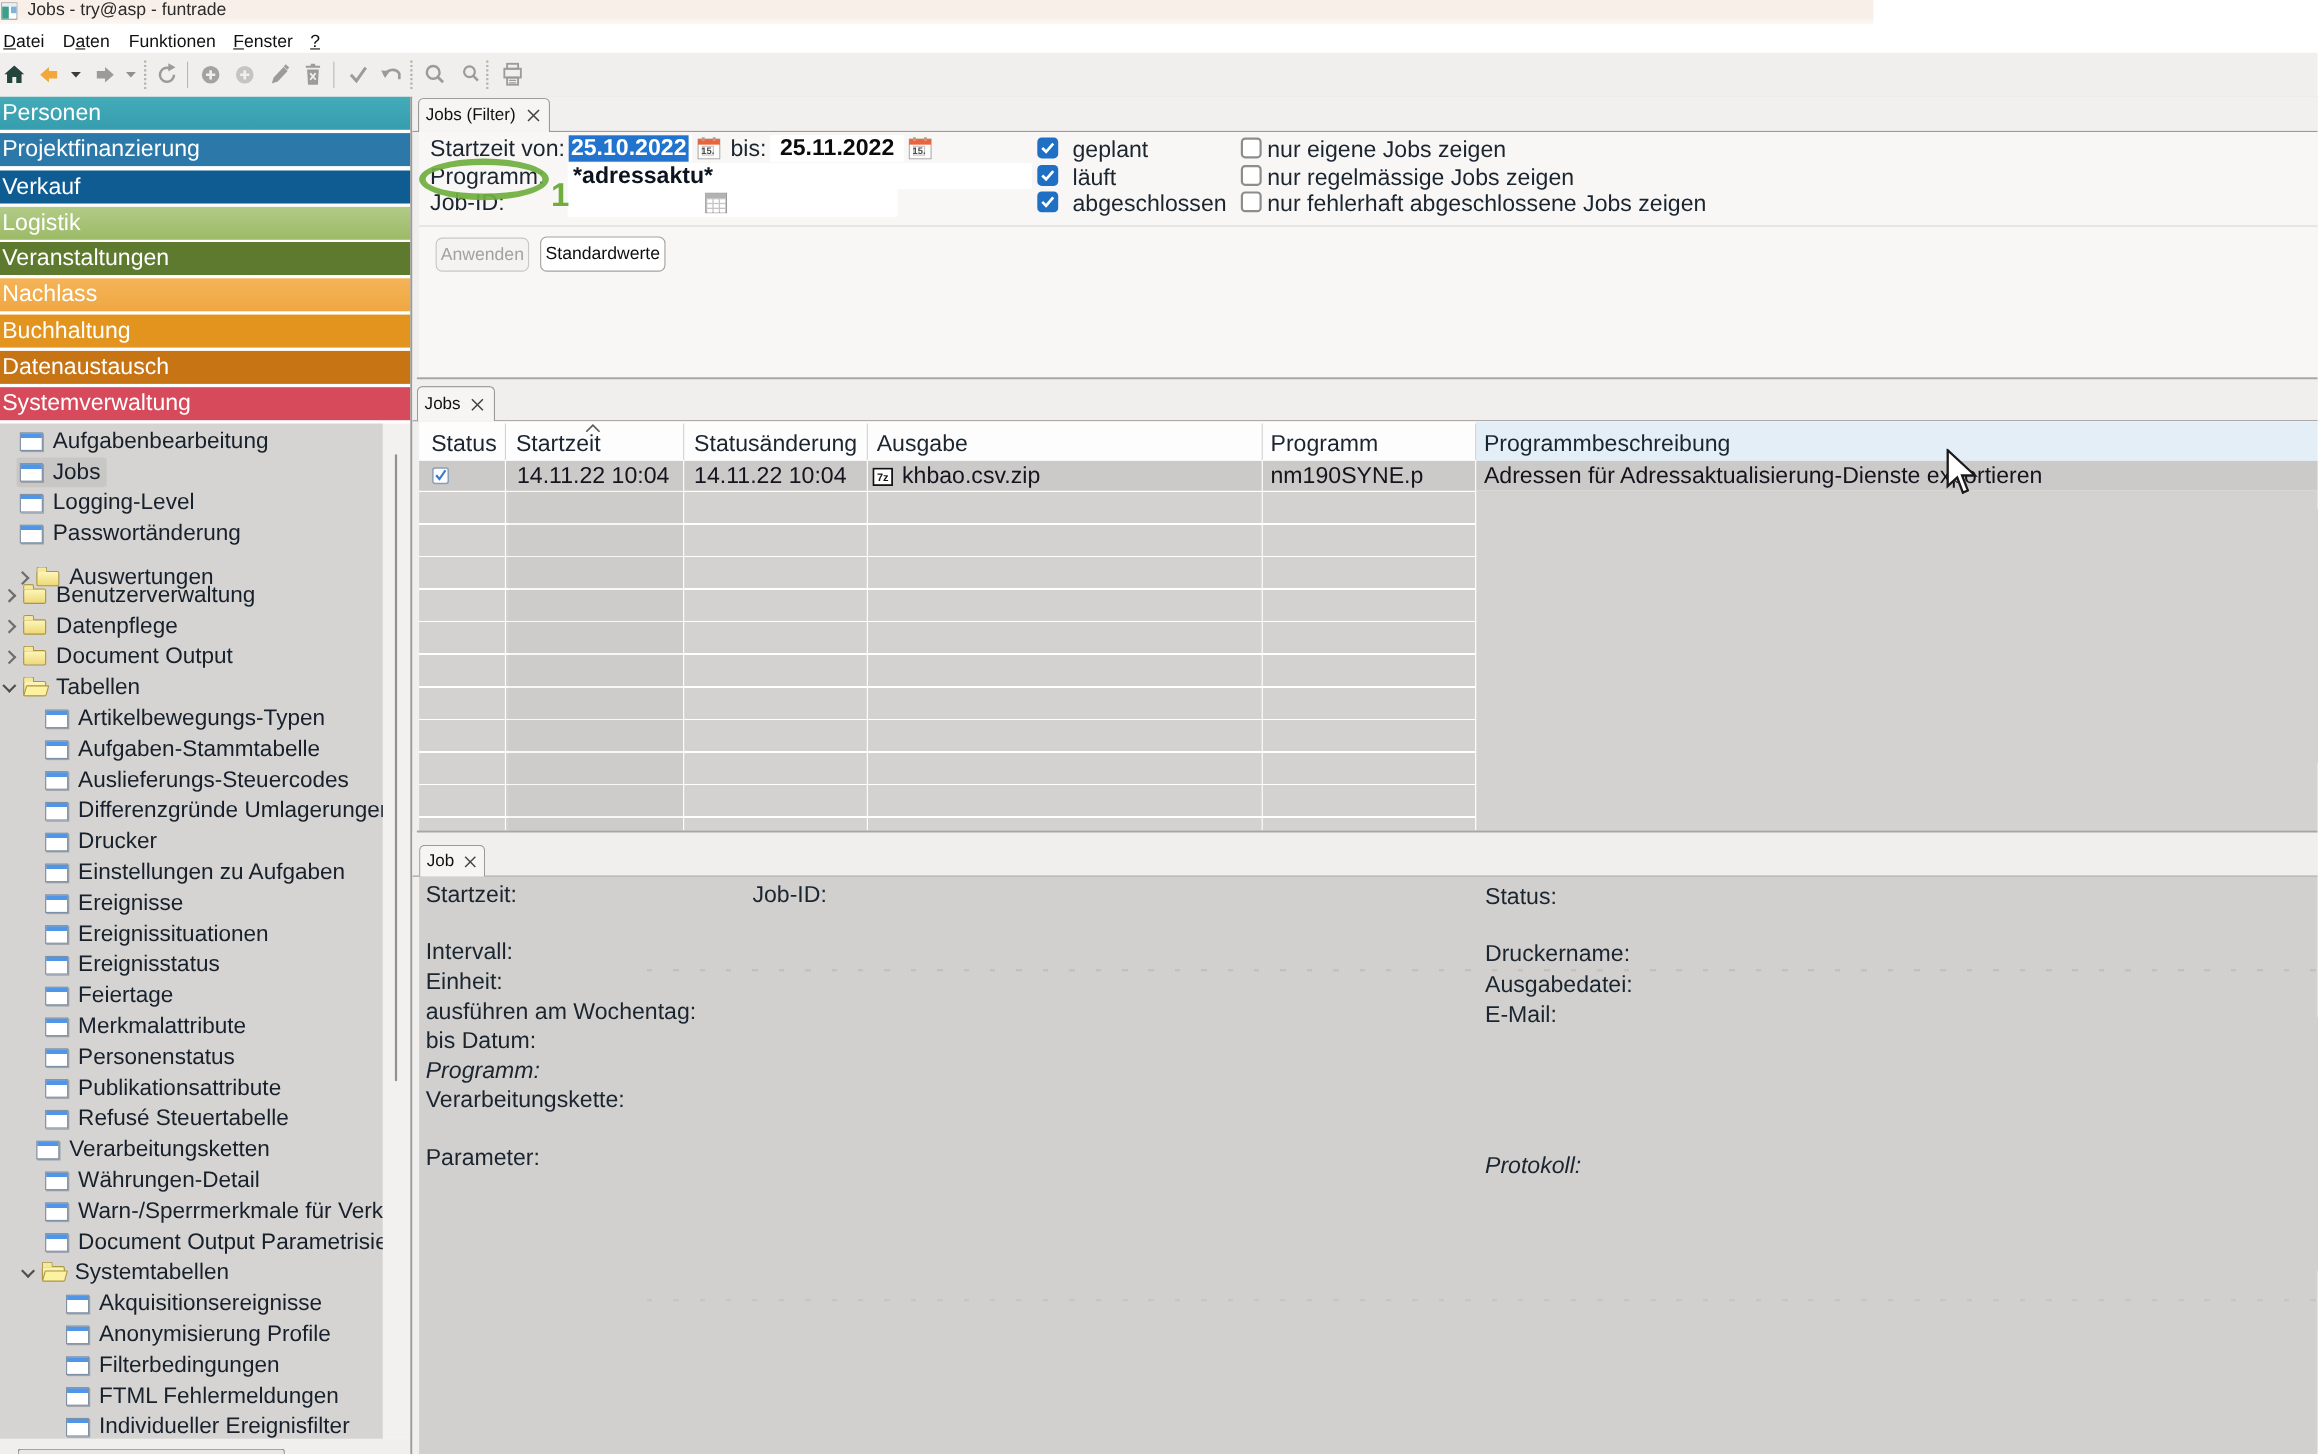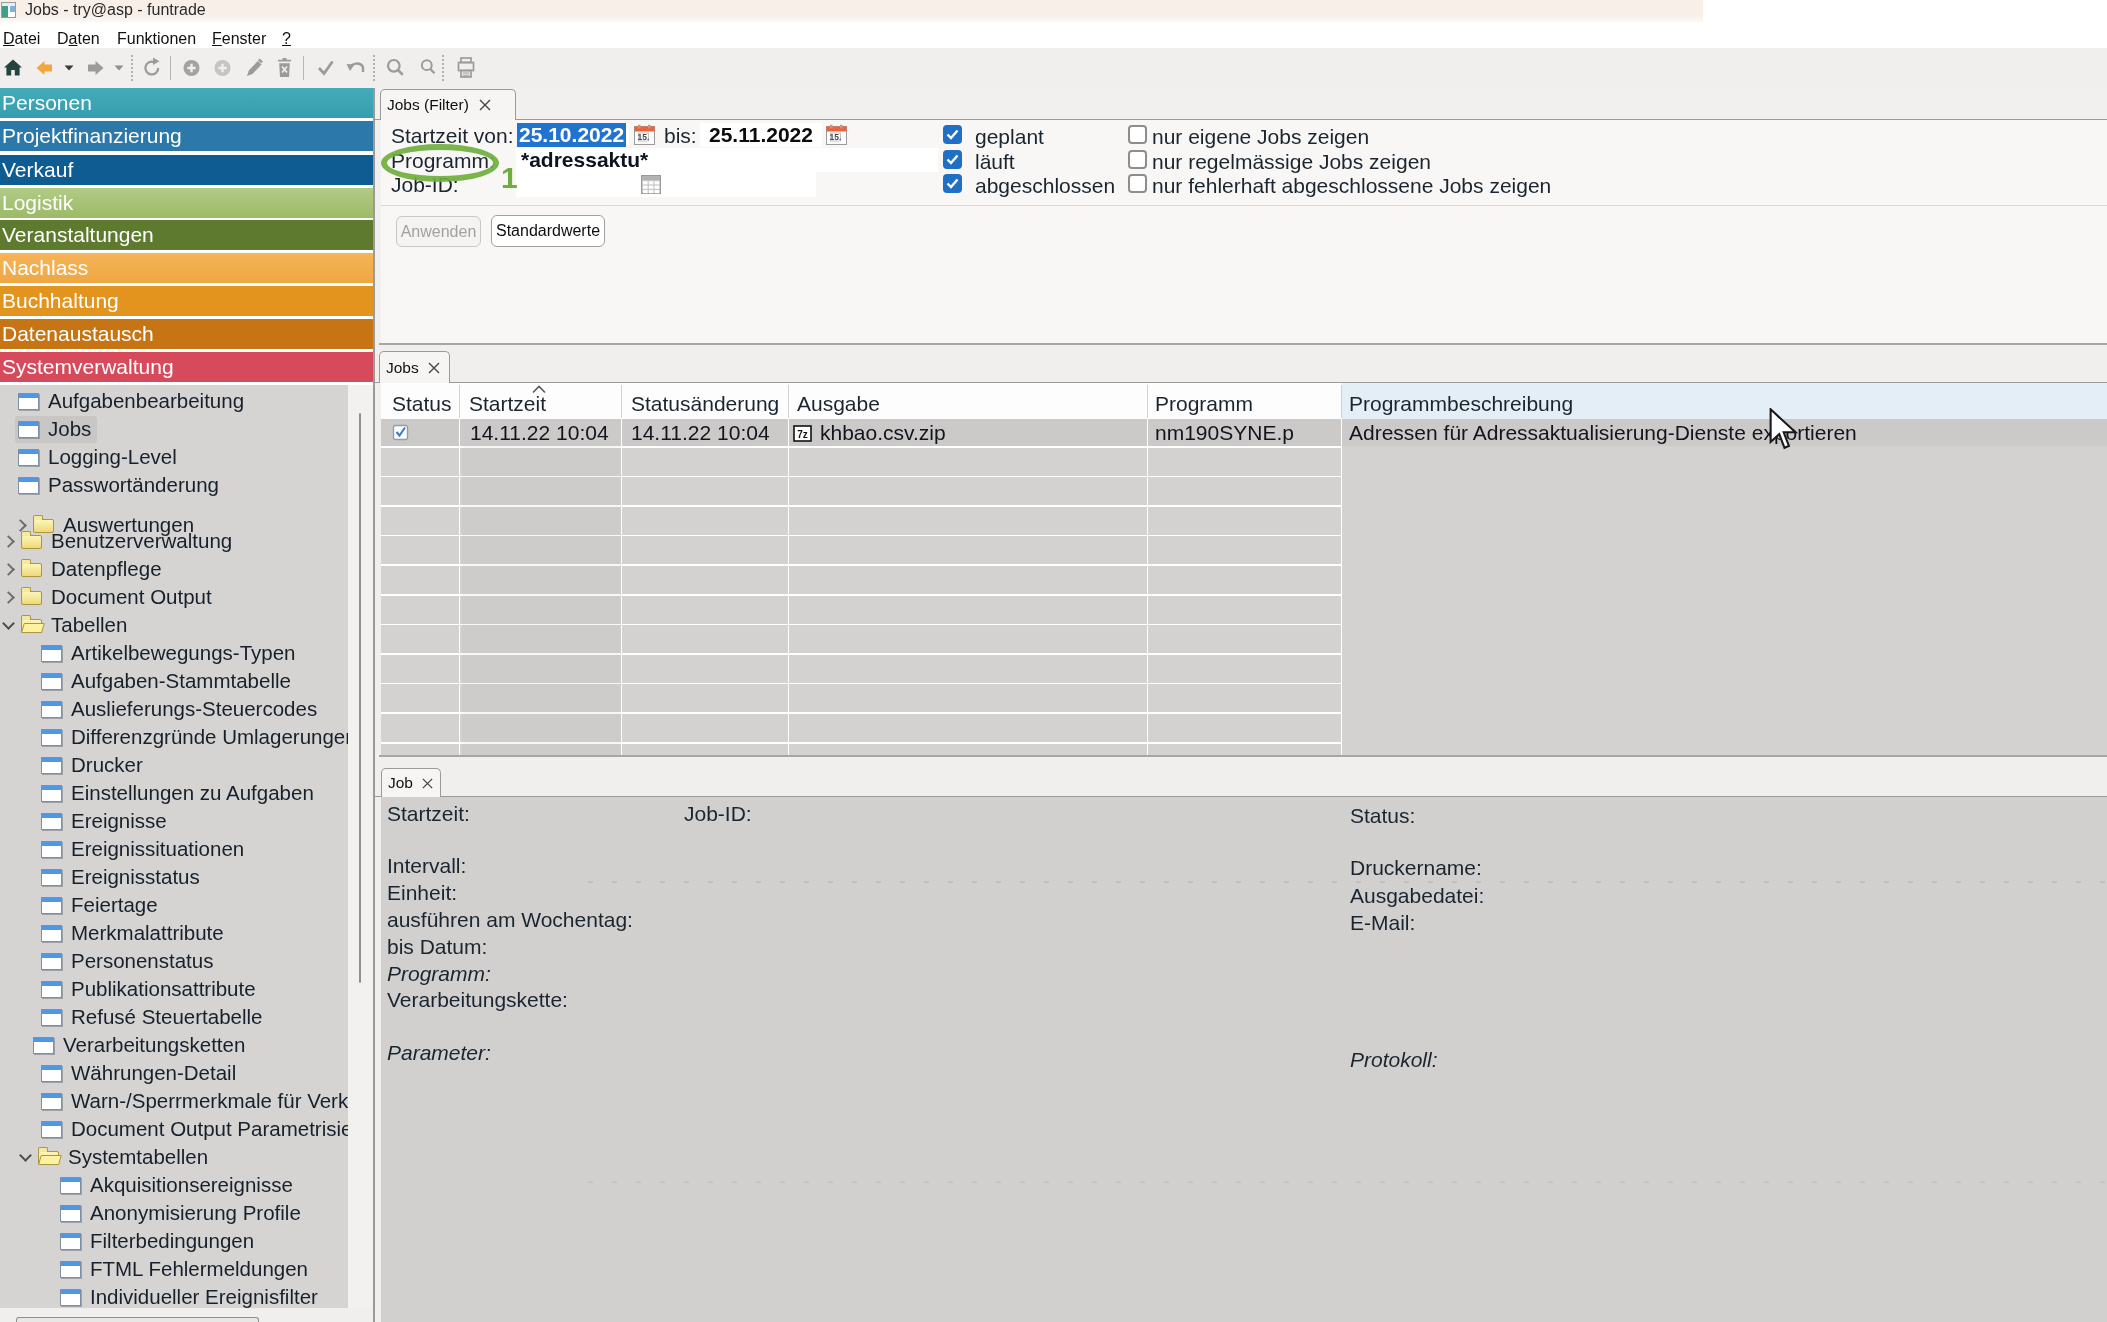--- a/index.html
+++ b/index.html
@@ -177,21 +177,21 @@
   <div class="trow" style="top:758px;padding-left:21px"><span class="cd"></span><span class="fo fopen"></span>Systemtabellen</div>
   <div class="trow" style="top:786px;padding-left:60px"><span class="wi"></span>Akquisitionsereignisse</div>
   <div class="trow" style="top:814px;padding-left:60px"><span class="wi"></span>Anonymisierung Profile</div>
   <div class="trow" style="top:842px;padding-left:60px"><span class="wi"></span>Filterbedingungen</div>
   <div class="trow" style="top:870px;padding-left:60px"><span class="wi"></span>FTML Fehlermeldungen</div>
   <div class="trow" style="top:898px;padding-left:60px"><span class="wi"></span>Individueller Ereignisfilter</div>
 </div>
 <div class="abs" style="left:375px;top:88px;width:1732px;height:32px;background:#f2f0ee"></div>
 <div class="abs" style="left:375px;top:119px;width:1732px;height:1px;background:#9c9a98"></div>
 <div class="abs" style="left:381px;top:120px;width:1726px;height:223px;background:#f8f7f5"></div>
-<div class="tab" style="left:380px;top:89px;width:136px;height:31px;font-size:15.5px">Jobs (Filter)
+<div class="tab" style="left:380px;top:89px;width:120px;height:31px;font-size:15.5px">Jobs (Filter)
   <svg style="margin-left:9px" width="14" height="14" viewBox="0 0 14 14">
         <path d="M2 2 L12 12 M12 2 L2 12" stroke="#444" stroke-width="1.4"></path>
       </svg>
 </div>
 <div class="lbl" style="left:391px;top:124px">Startzeit von:</div>
 <div class="inp" style="left:517px;top:123px;width:112px;height:24px"><span style="display:inline-block;background:#2173ce;color:#fff;font-weight:bold;font-size:21px;line-height:24px;padding:0 2px">25.10.2022</span></div>
 <svg class="abs" style="left:634px;top:124px" width="21" height="21" viewBox="0 0 21 21">
   <rect x="0.5" y="2.5" width="20" height="18" fill="#fdfdfd" stroke="#9a9a9a"></rect>
   <rect x="0.5" y="2.5" width="20" height="5" fill="#e8643e"></rect>
   <rect x="4" y="0.8" width="2.6" height="3.6" fill="#d89070"></rect>
@@ -314,17 +314,17 @@
 <div class="lbl2" style="left:1350px;top:856px">Druckername:</div>
 <div class="abs" style="left:588px;top:881px;width:1519px;height:2px;background:repeating-linear-gradient(90deg,#c1c0be 0 5px,rgba(0,0,0,0) 5px 24px)"></div>
 <div class="lbl2" style="left:387px;top:881px">Einheit:</div>
 <div class="lbl2" style="left:1350px;top:884px">Ausgabedatei:</div>
 <div class="lbl2" style="left:387px;top:908px">ausführen am Wochentag:</div>
 <div class="lbl2" style="left:1350px;top:911px">E-Mail:</div>
 <div class="lbl2" style="left:387px;top:935px">bis Datum:</div>
 <div class="lbl2" style="left:387px;top:962px;font-style:italic">Programm:</div>
 <div class="lbl2" style="left:387px;top:988px">Verarbeitungskette:</div>
 <div class="abs" style="left:588px;top:1181px;width:1519px;height:2px;background:repeating-linear-gradient(90deg,#c6c5c3 0 5px,rgba(0,0,0,0) 5px 24px)"></div>
-<div class="lbl2" style="left:387px;top:1041px;font-style:italic">Parameter:</div>
+<div class="lbl2" style="left:387px;top:1041px;">Parameter:</div>
 <div class="lbl2" style="left:1350px;top:1048px;font-style:italic">Protokoll:</div>
 <div class="abs" style="left:381px;top:144px;width:106px;height:26px;border:6px solid #6fae3e;border-radius:50%;opacity:0.92"></div>
 <div class="abs" style="left:501px;top:161px;font-size:30px;font-weight:bold;color:#6fae3e">1</div>
 </div>
 
 </body></html>

